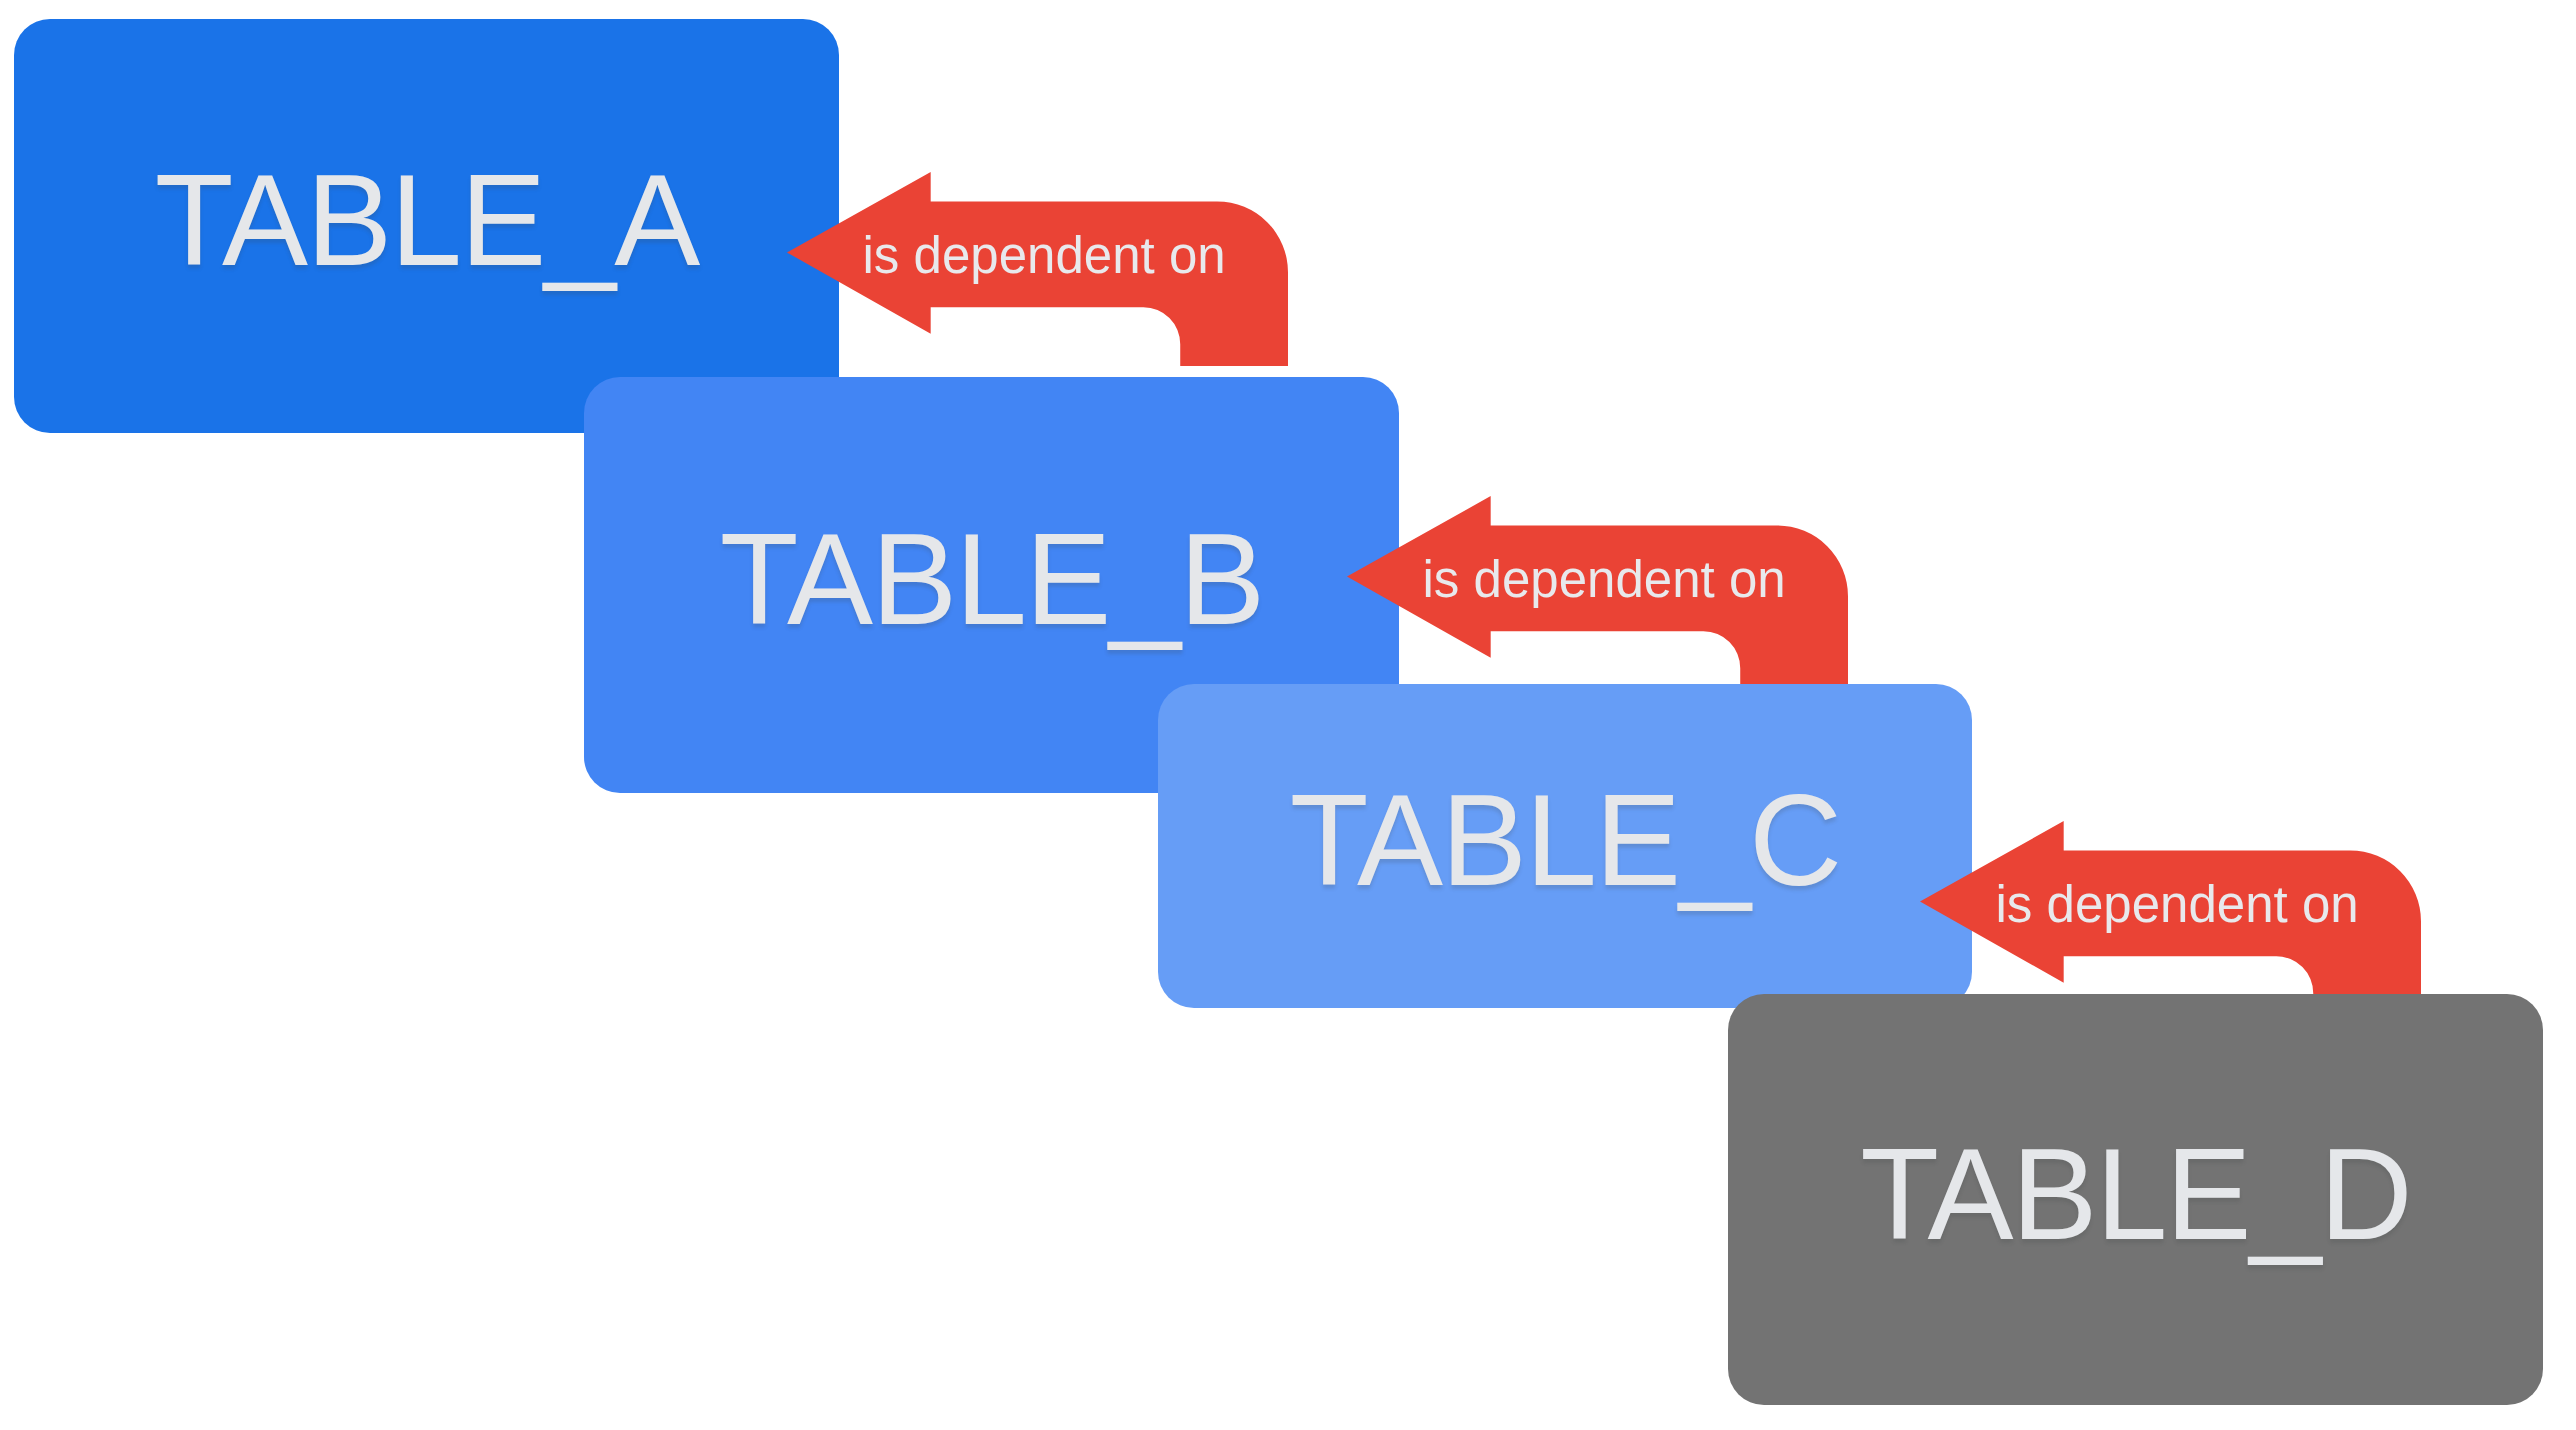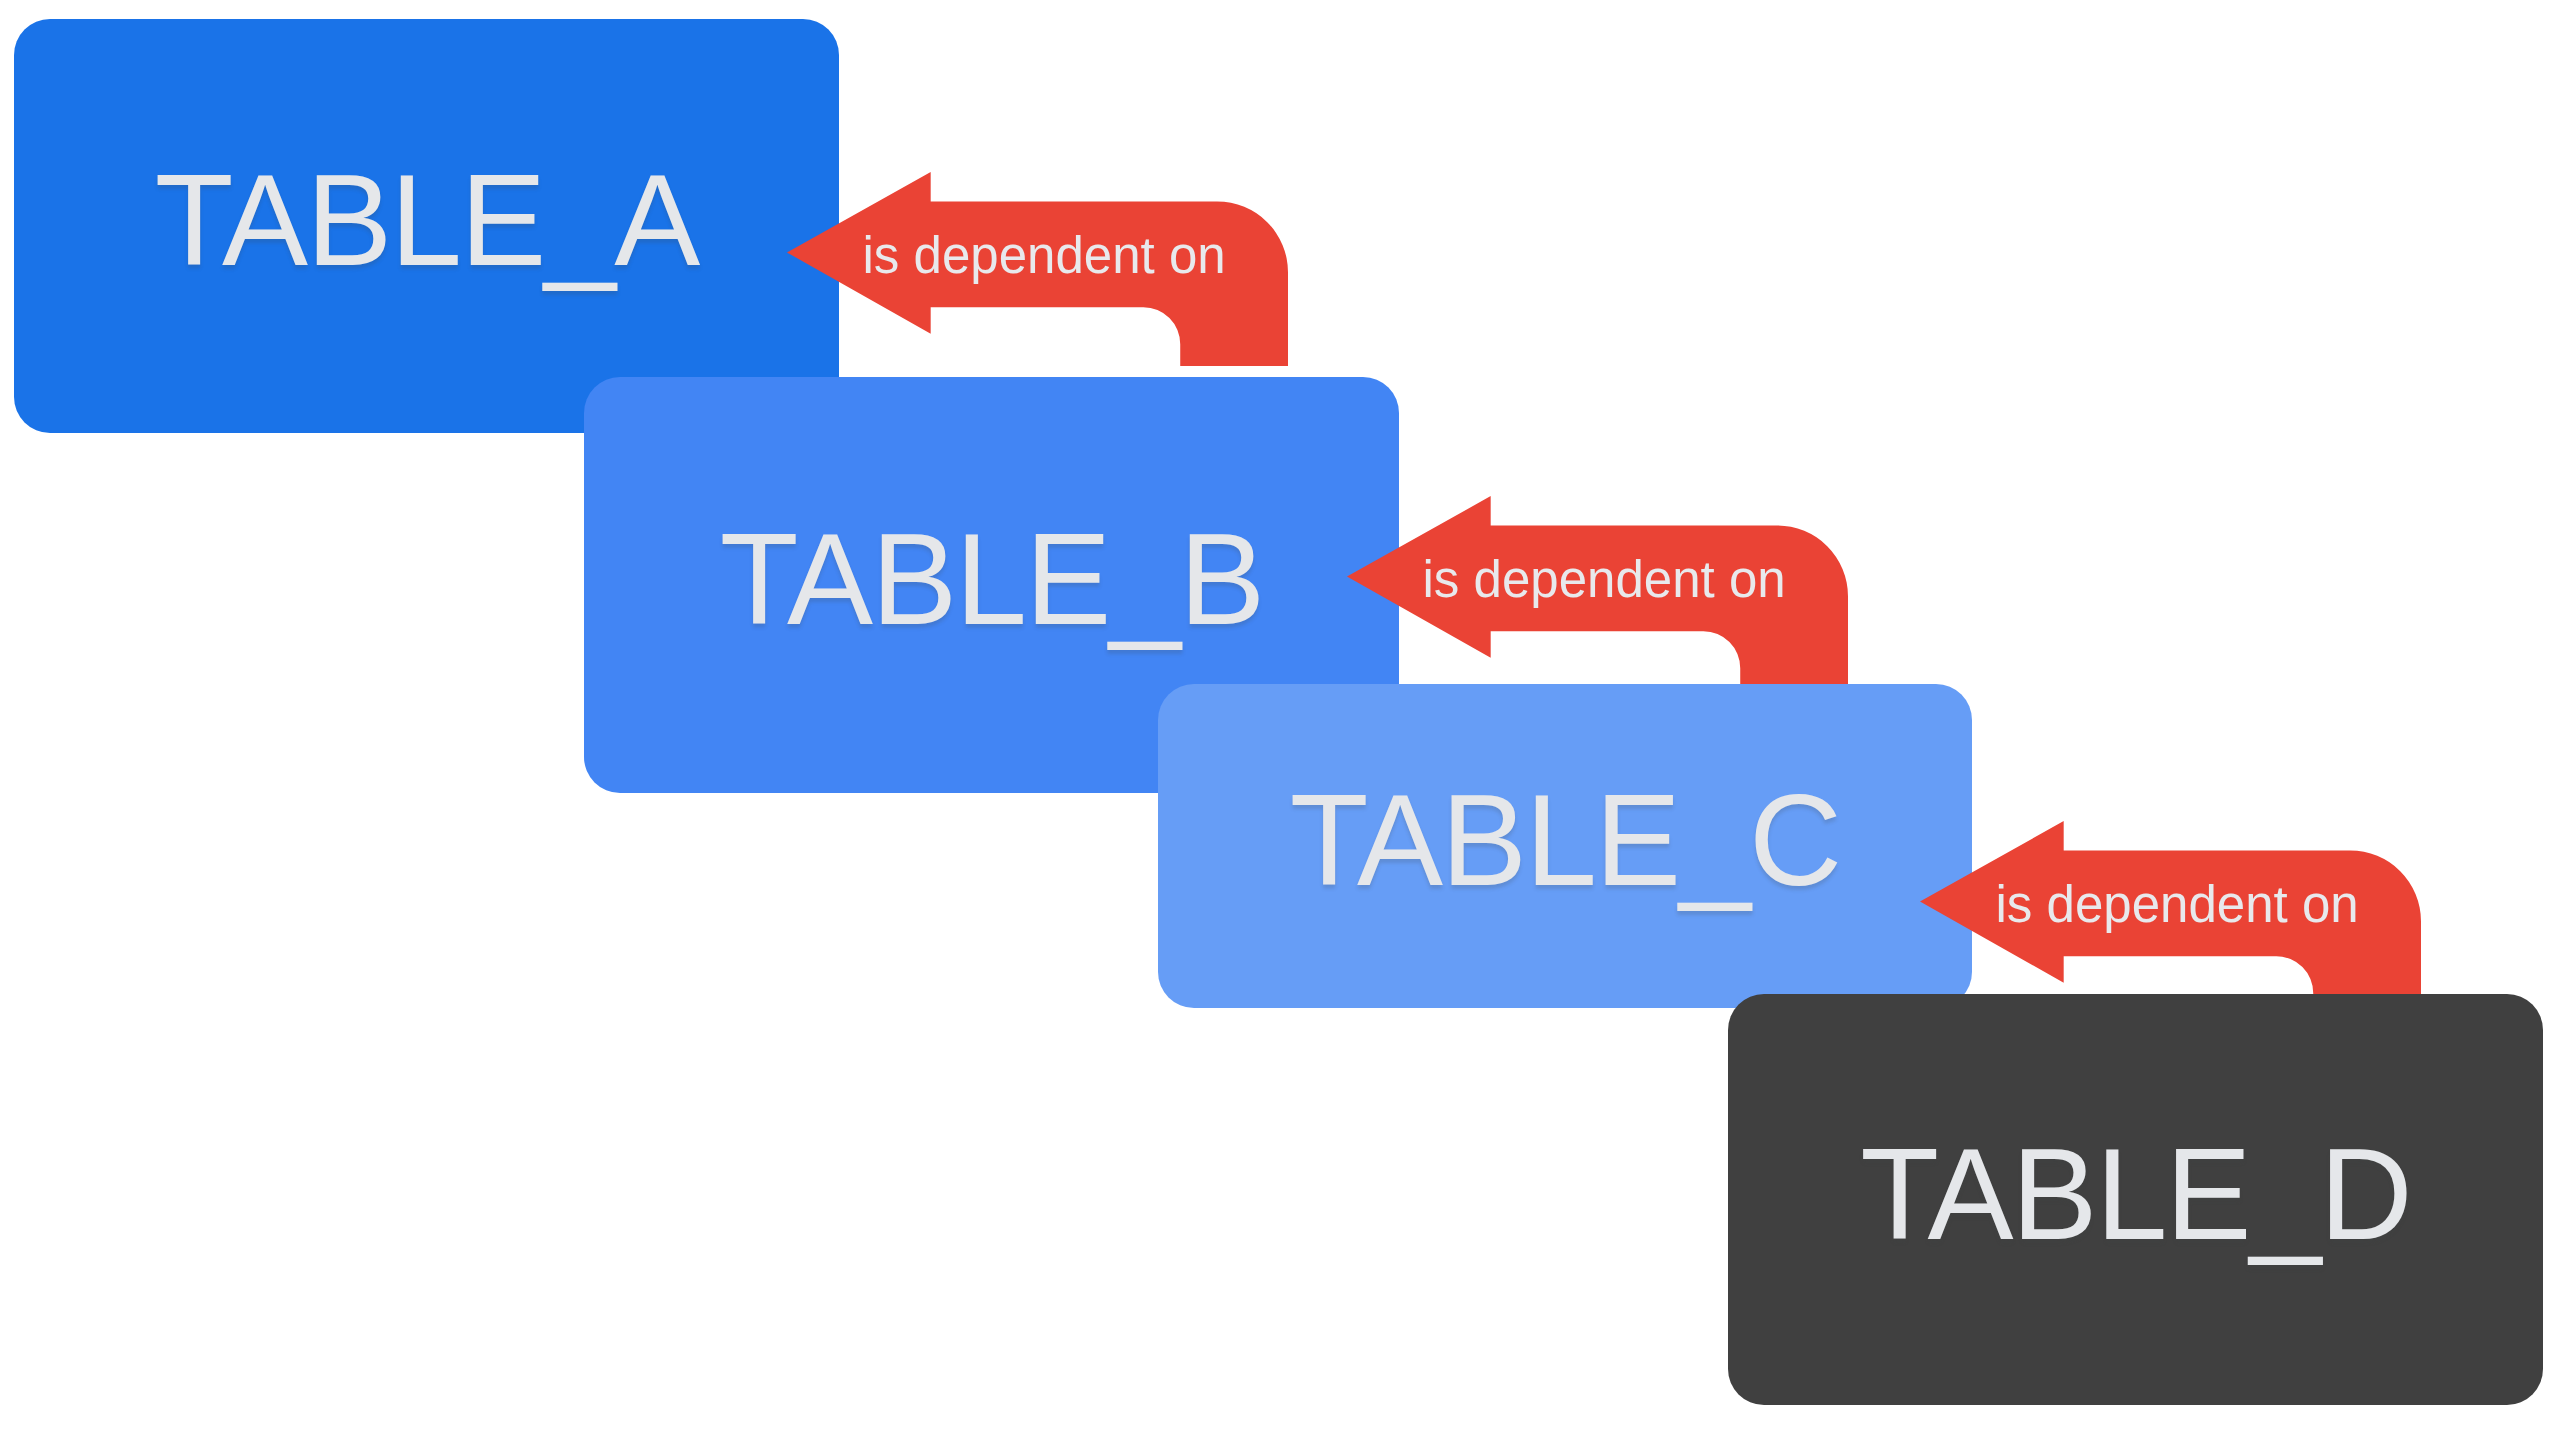--- a/index.html
+++ b/index.html
@@ -69,18 +69,18 @@
 
   <div class="table-node" id="node-c" style="background-color: rgb(102, 157, 246);">
     <span class="node-label" style="color: rgb(229, 231, 234);">TABLE_C</span>
   </div>
 
   <svg class="dep-arrow" id="arrow-3" width="501" height="194" viewBox="0 0 530 205">
     <path d="M 0 85 L 152 0 L 152 31 L 455 31 A 75 75 0 0 1 530 106 L 530 205 L 416 205 L 416 182 A 39 39 0 0 0 377 143 L 152 143 L 152 171 Z" fill="#EA4335"></path>
     <text class="arrow-label-text" x="272" y="88" text-anchor="middle" dominant-baseline="central" fill="#E8E9EC">is dependent on</text>
   </svg>
 
-  <div class="table-node" id="node-d" style="background-color: #404040;">
+  <div class="table-node" id="node-d" style="background-color: #737373;">
     <span class="node-label" style="color: rgb(229, 231, 234);">TABLE_D</span>
   </div>
 
 </div>
 
 
 </body></html>

